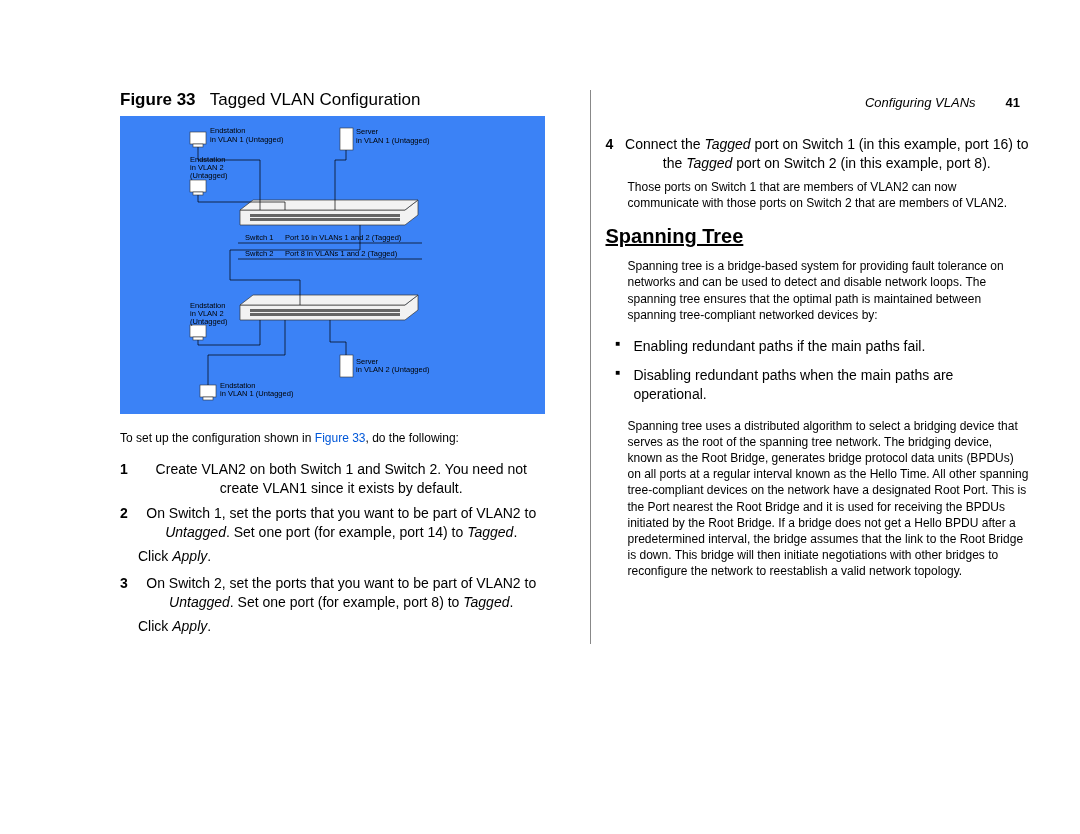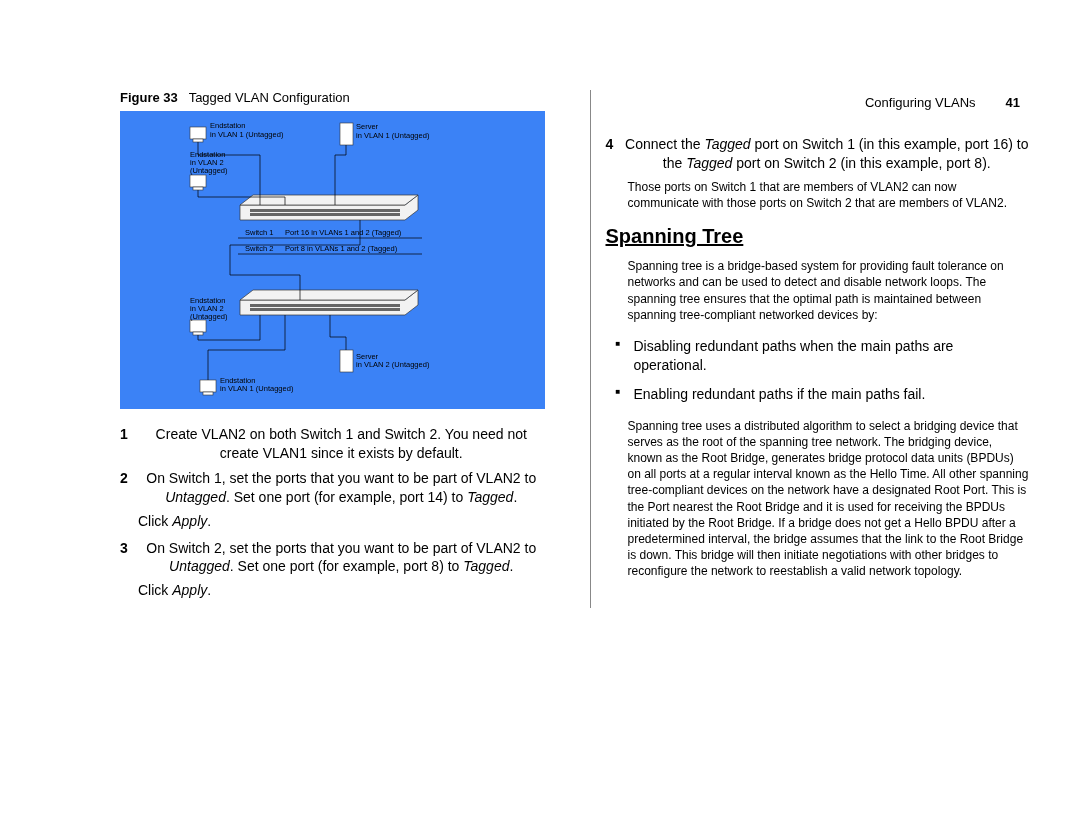--- a/index.html
+++ b/index.html
@@ -34,26 +34,27 @@
   .header-right {
     position: absolute;
     top: 95px;
     right: 60px;
     font-size: 13px;
     display: flex;
     gap: 30px;
     align-items: baseline;
   }
   .header-title {
+    font-style: italic;
   }
   .header-num {
     font-weight: bold;
   }
   .fig-caption {
-    font-size: 13px;
+    font-size: 17px;
     margin-bottom: 6px;
   }
   .fig-caption .bold { font-weight: bold; }
   .diagram-box {
     background: #3b82f6;
     padding: 4px 40px 4px 40px;
     margin-bottom: 16px;
   }
   svg { display: block; }
   .switch-rect { fill: #f2f2f2; stroke: #333; stroke-width: 0.7; }
@@ -171,20 +172,23 @@
         <text class="svg-label" x="30" y="204">(Untagged)</text>
 
         <text class="svg-label" x="196" y="244">Server</text>
         <text class="svg-label" x="196" y="252">in VLAN 2  (Untagged)</text>
 
         <text class="svg-label" x="60" y="268">Endstation</text>
         <text class="svg-label" x="60" y="276">in VLAN 1 (Untagged)</text>
       </svg>
     </div>
 
+    <p>
+      <span>To set up the configuration shown in </span><span class="link">Figure 33</span><span>, do the following:</span>
+    </p>
 
     <div class="step">
       <div class="step-num">1</div>
       <div class="step-body">Create VLAN2 on both Switch 1 and Switch 2. You need not create VLAN1 since it exists by default.</div>
     </div>
 
     <div class="step">
       <div class="step-num">2</div>
       <div class="step-body">
         <span>On Switch 1, set the ports that you want to be part of VLAN2 to </span><span class="italic">Untagged</span><span>. Set one port (for example, port 14) to </span><span class="italic">Tagged</span><span>.</span>
@@ -214,19 +218,19 @@
       </div>
     </div>
 
     <p class="indent">Those ports on Switch 1 that are members of VLAN2 can now communicate with those ports on Switch 2 that are members of VLAN2.</p>
 
     <h3>Spanning Tree</h3>
 
     <p class="indent">Spanning tree is a bridge-based system for providing fault tolerance on networks and can be used to detect and disable network loops. The spanning tree ensures that the optimal path is maintained between spanning tree-compliant networked devices by:</p>
 
     <ul class="bullets">
+      <li>Enabling redundant paths if the main paths fail.</li>
       <li>Disabling redundant paths when the main paths are operational.</li>
-      <li>Enabling redundant paths if the main paths fail.</li>
     </ul>
 
     <p class="indent">Spanning tree uses a distributed algorithm to select a bridging device that serves as the root of the spanning tree network. The bridging device, known as the Root Bridge, generates bridge protocol data units (BPDUs) on all ports at a regular interval known as the Hello Time. All other spanning tree-compliant devices on the network have a designated Root Port. This is the Port nearest the Root Bridge and it is used for receiving the BPDUs initiated by the Root Bridge. If a bridge does not get a Hello BPDU after a predetermined interval, the bridge assumes that the link to the Root Bridge is down. This bridge will then initiate negotiations with other bridges to reconfigure the network to reestablish a valid network topology.</p>
   </div>
 </div>
 
 </body></html>

